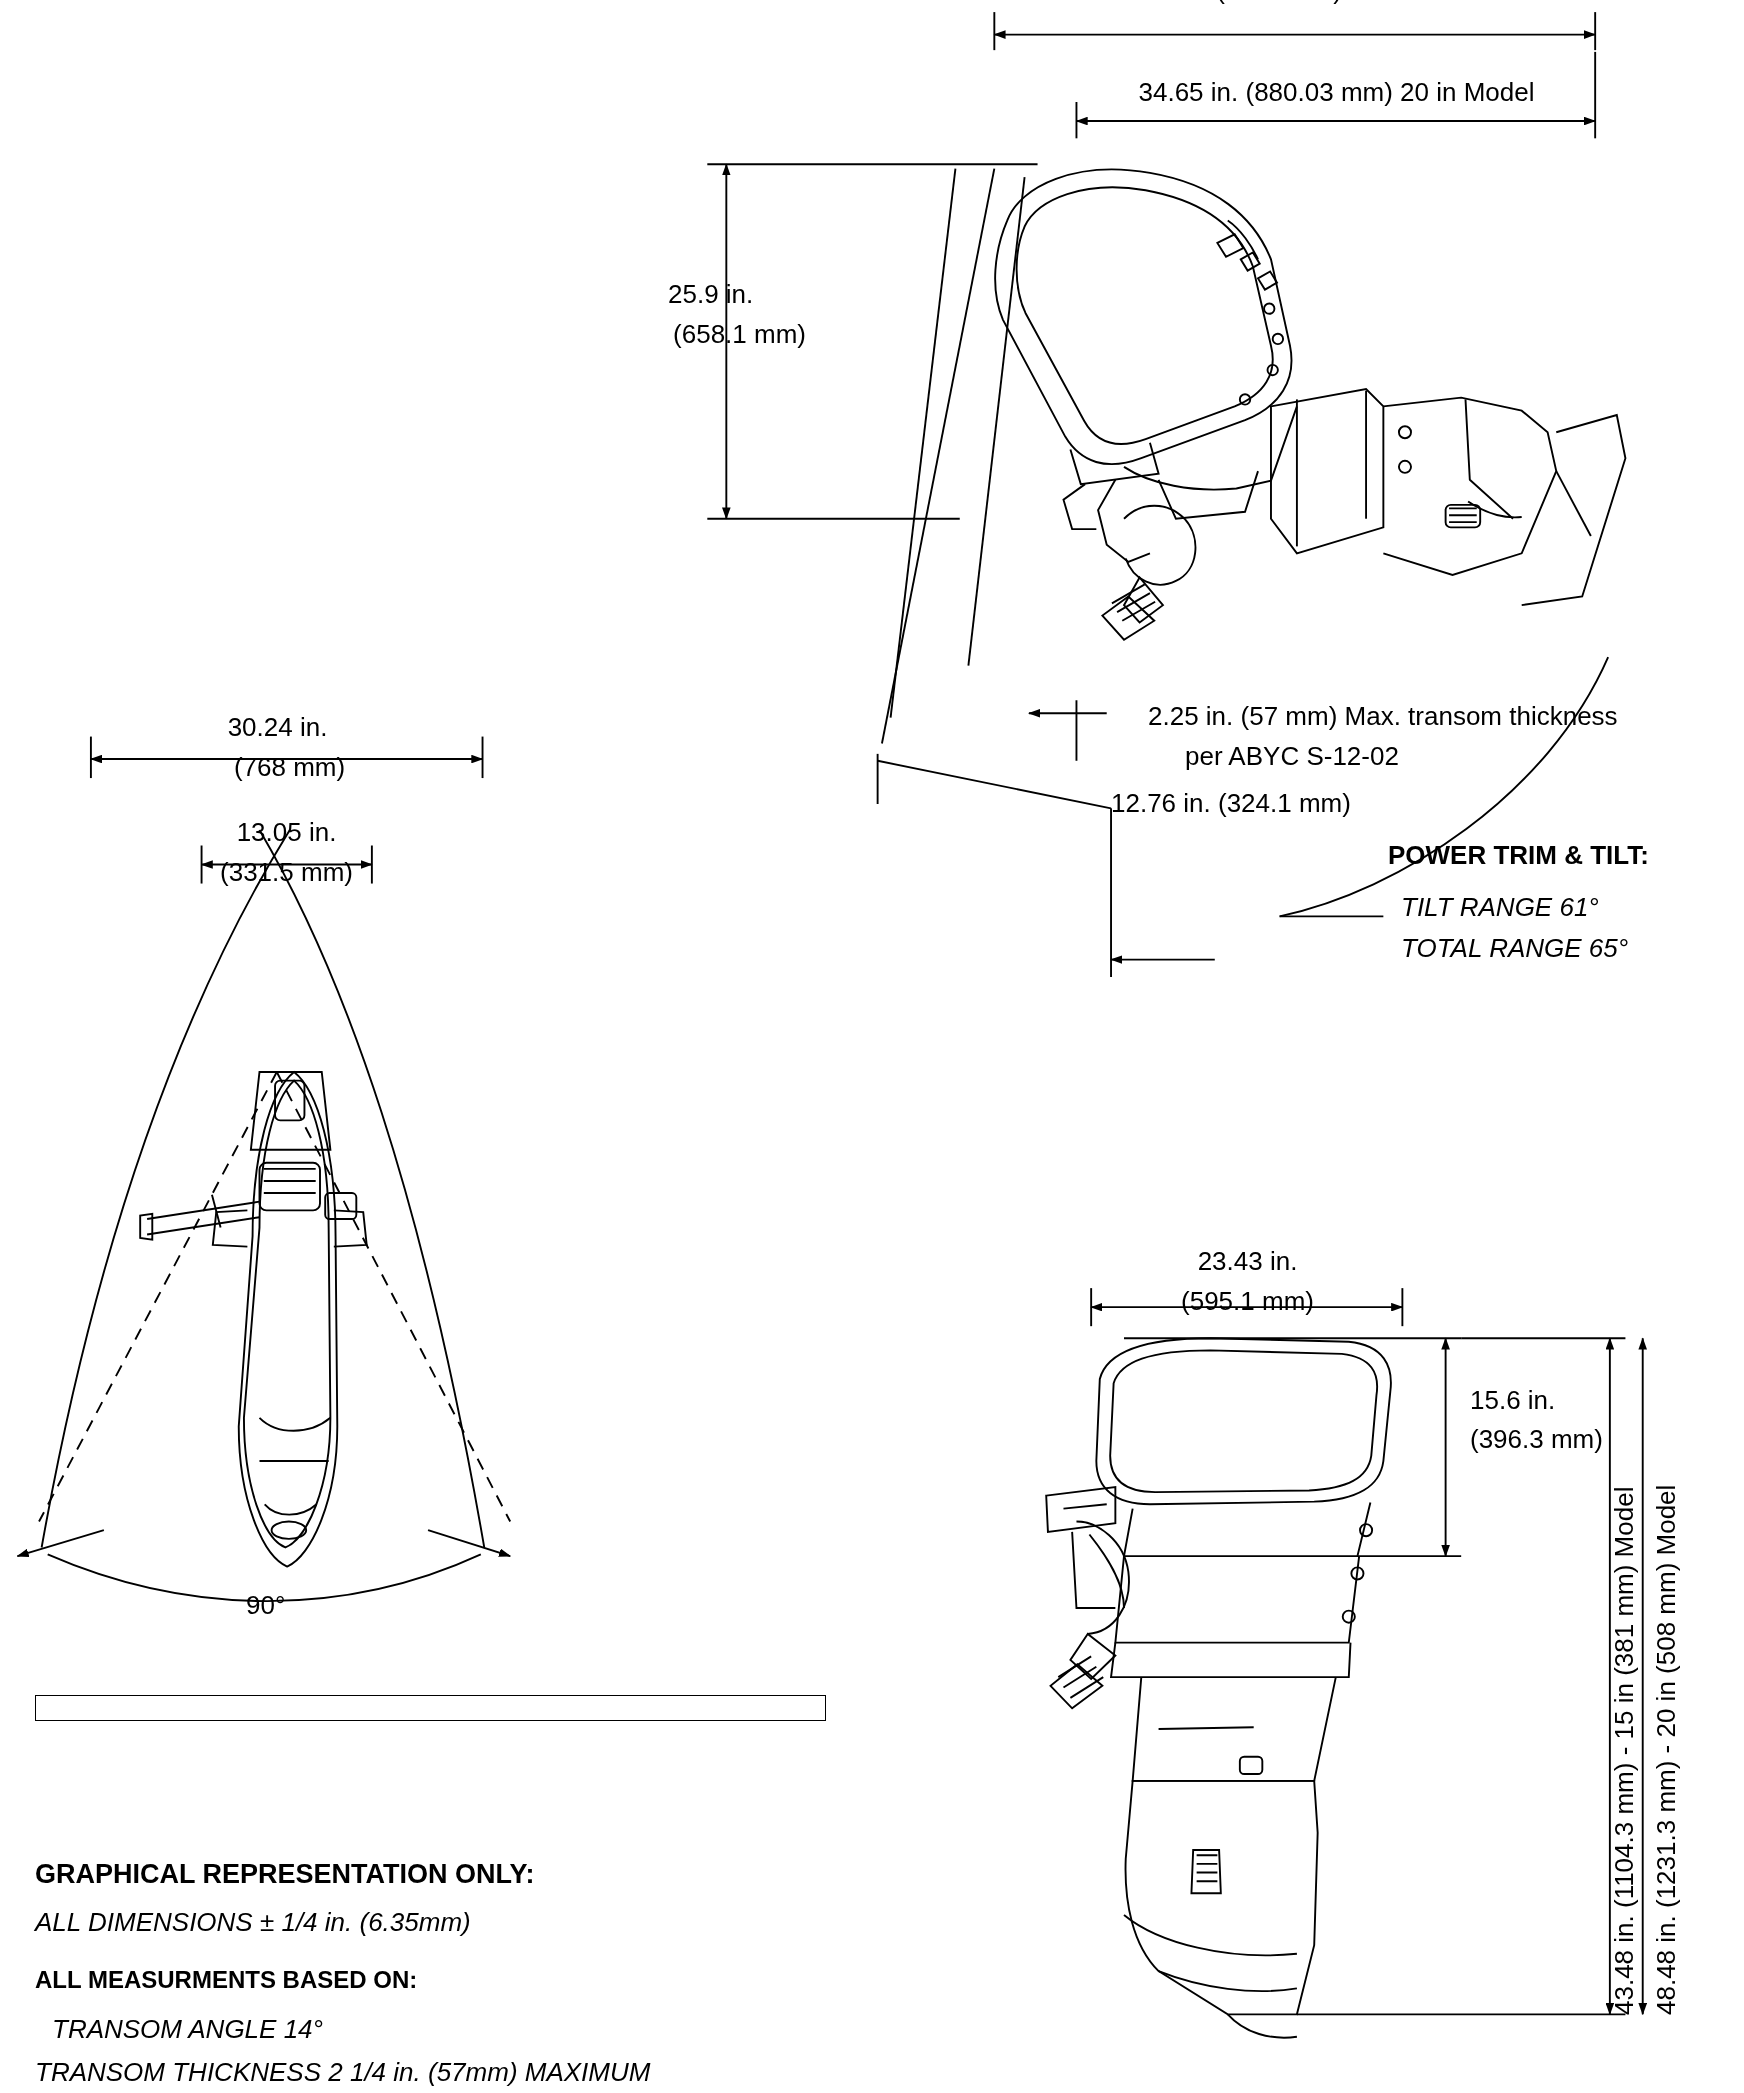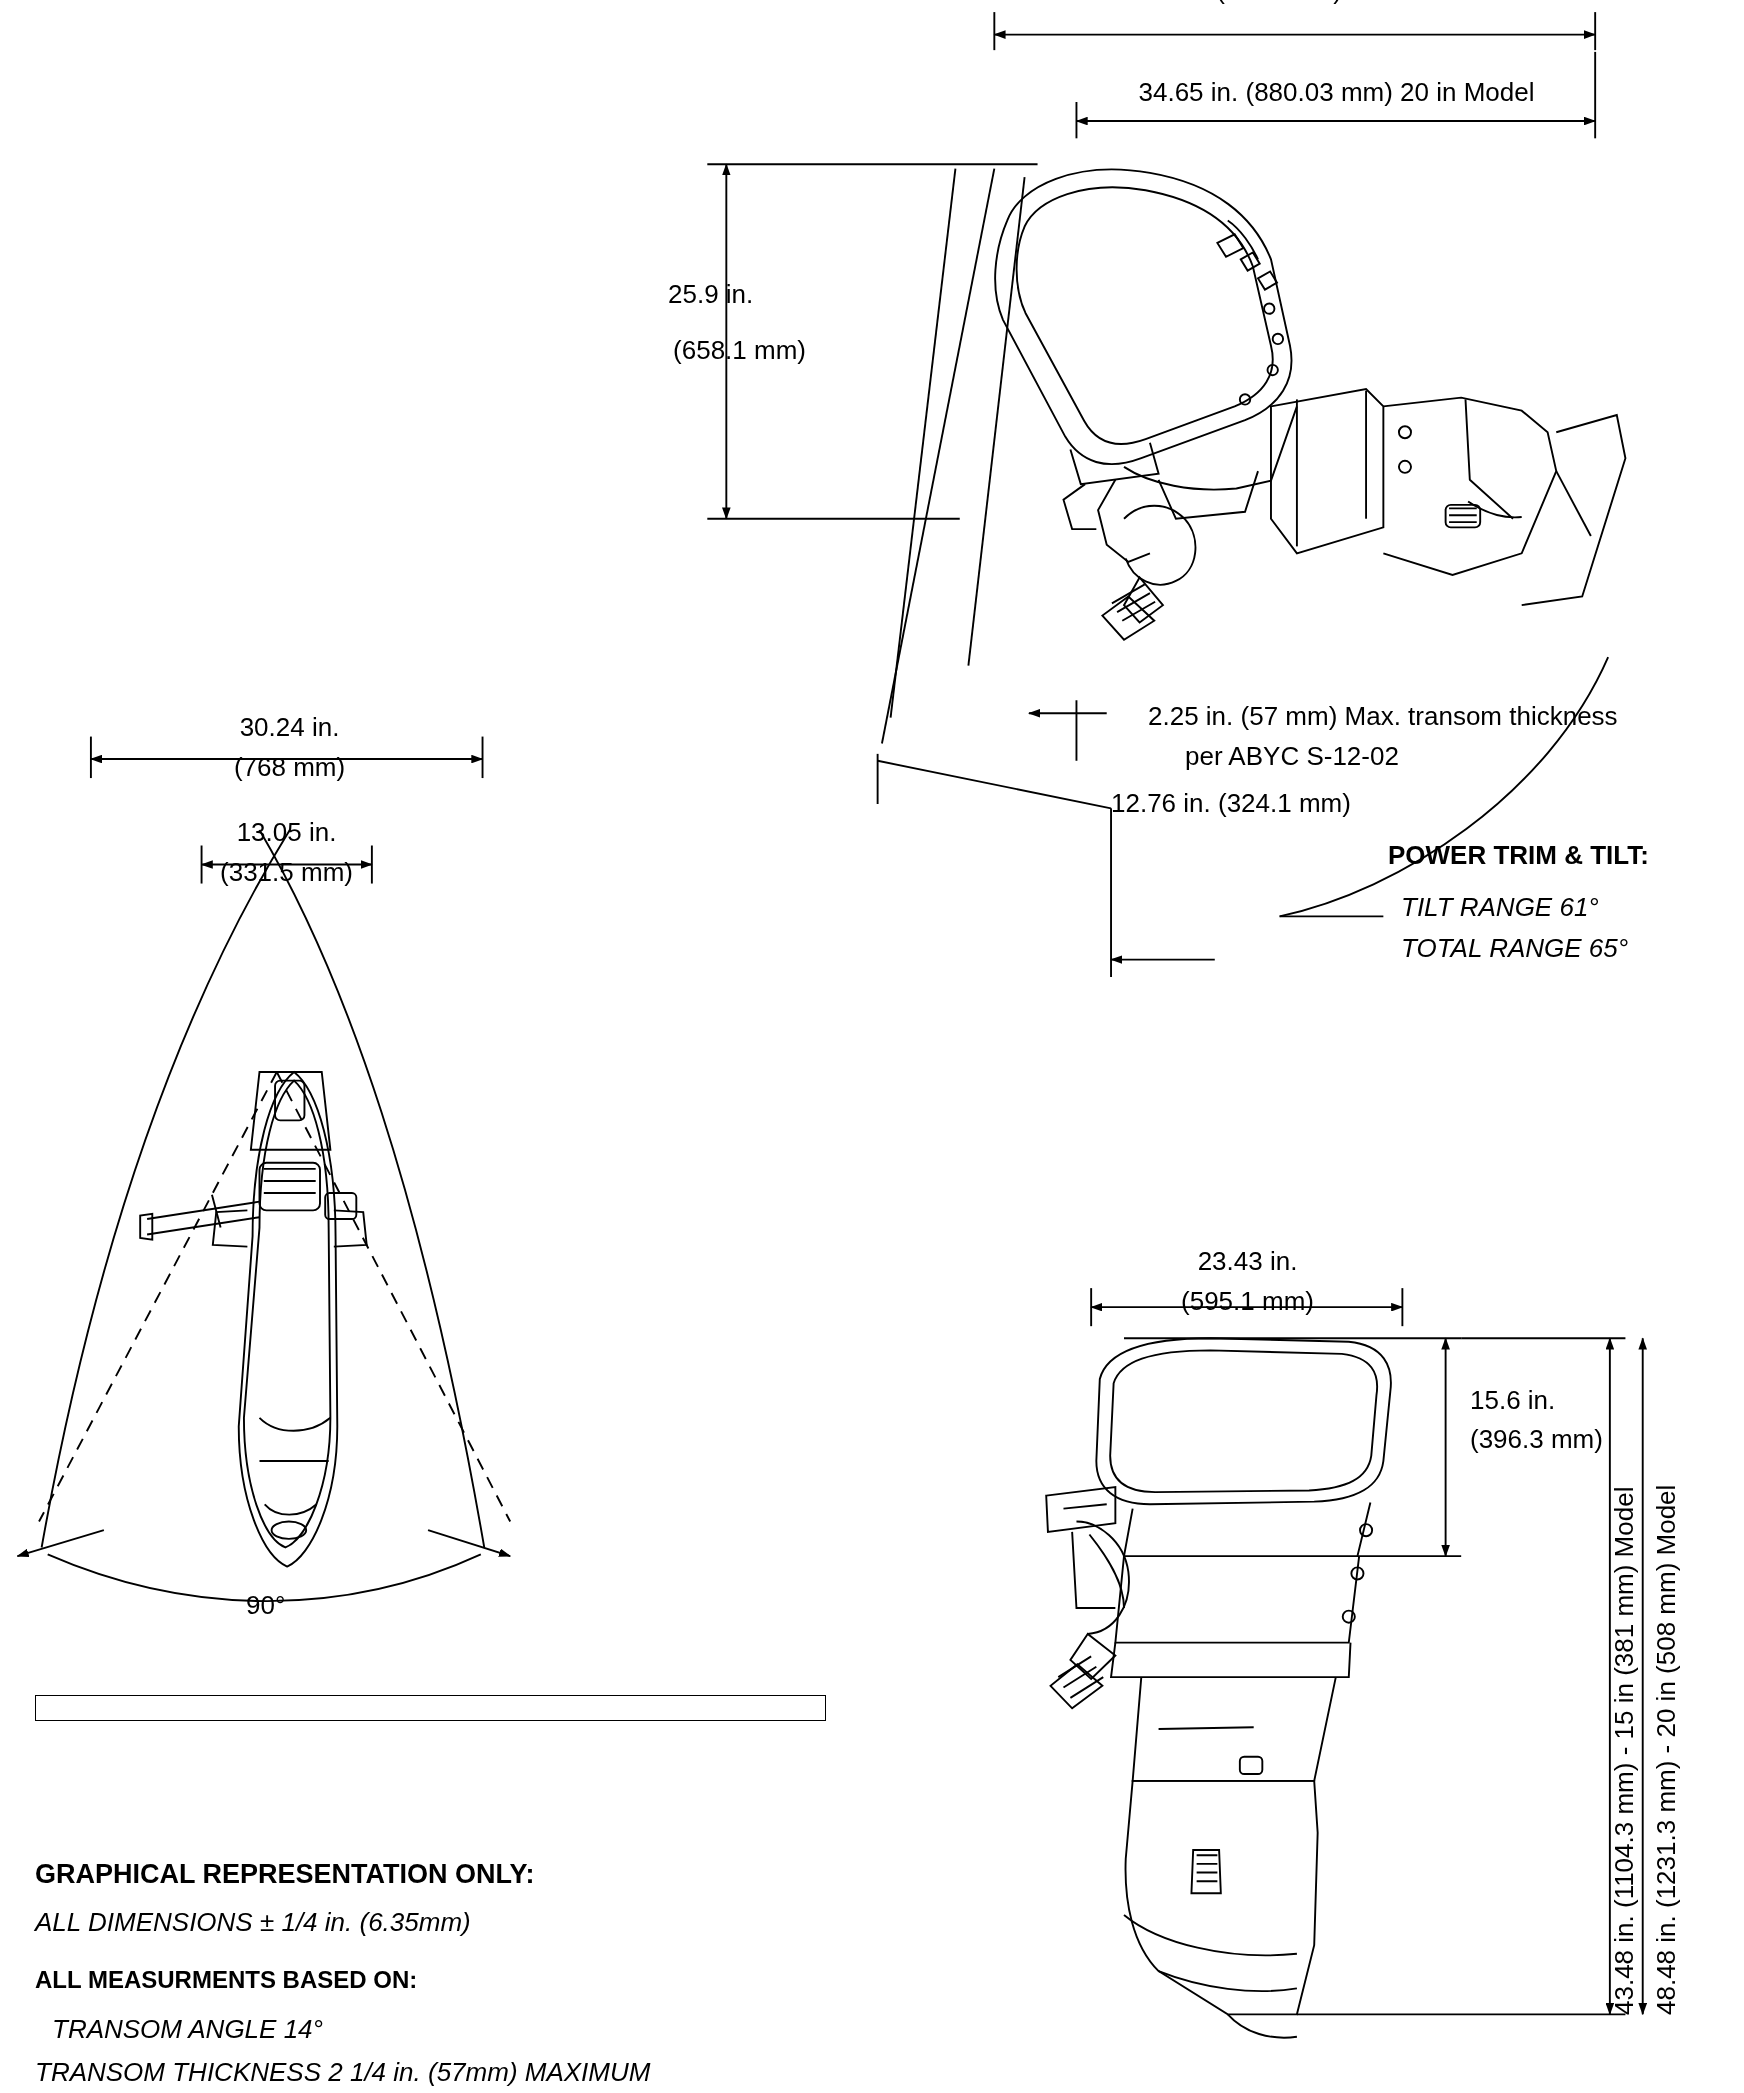--- a/index.html
+++ b/index.html
@@ -229,31 +229,31 @@
   </g>
 
   </g>
 </svg>
 
 <div class="lbl c" style="left:994px;top:-26px;width:605px;">47.28 in. (1201 mm) 20 in Model</div>
 
 <div class="lbl c" style="left:1077px;top:76px;width:519px;">34.65 in. (880.03 mm) 20 in Model</div>
 
 <div class="lbl" style="left:668px;top:278px;width:138px;">25.9 in.</div>
-<div class="lbl" style="left:642px;top:318px;text-align:right;width:164px;margin-top:16px;">(658.1 mm)</div>
+<div class="lbl" style="left:642px;top:318px;text-align:right;width:164px;">(658.1 mm)</div>
 
 <div class="lbl" style="left:1148px;top:700px;">2.25 in. (57 mm) Max. transom thickness</div>
 <div class="lbl" style="left:1185px;top:740px;">per ABYC S-12-02</div>
 <div class="lbl" style="left:1111px;top:787px;">12.76 in. (324.1 mm)</div>
 
 <div class="lbl bold" style="left:1388px;top:839px;">POWER TRIM &amp; TILT:</div>
 <div class="lbl ital" style="left:1401px;top:891px;">TILT RANGE 61°</div>
 <div class="lbl ital" style="left:1401px;top:932px;">TOTAL RANGE 65°</div>
 
-<div class="lbl c" style="left:134px;top:711px;width:311px;">30.24 in.</div>
+<div class="lbl c" style="left:122px;top:711px;width:311px;">30.24 in.</div>
 <div class="lbl c" style="left:134px;top:751px;width:311px;">(768 mm)</div>
 
 <div class="lbl c" style="left:131px;top:816px;width:311px;">13.05 in.</div>
 <div class="lbl c" style="left:131px;top:856px;width:311px;">(331.5 mm)</div>
 
 <div class="lbl" style="left:246px;top:1589px;">90°</div>
 
 <div class="lbl c" style="left:1109px;top:1245px;width:277px;">23.43 in.</div>
 <div class="lbl c" style="left:1109px;top:1285px;width:277px;">(595.1 mm)</div>
 

